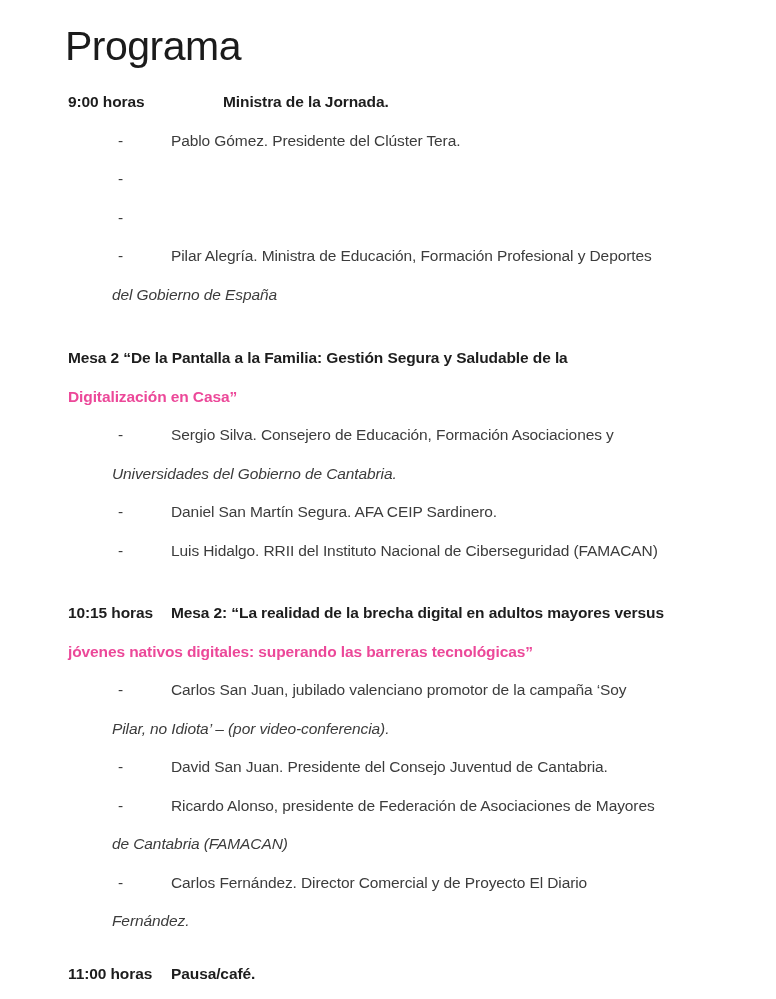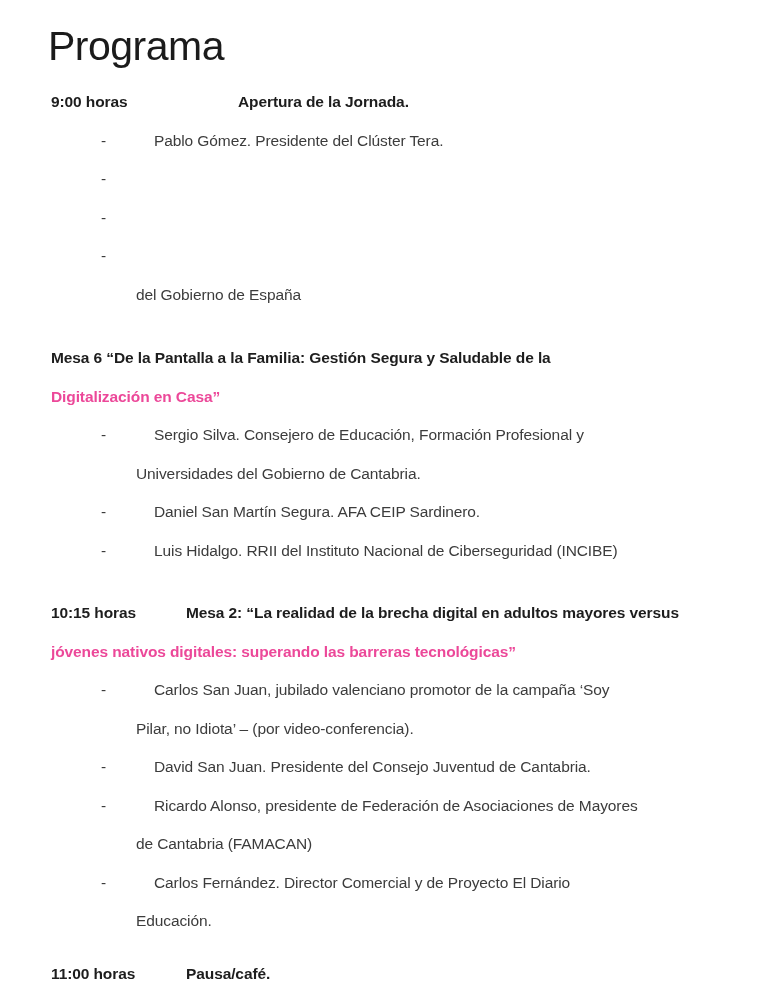--- a/index.html
+++ b/index.html
@@ -5,97 +5,98 @@
   html,body{margin:0;padding:0;}
   body{
     width:776px;height:999px;
     background:#ffffff;
     font-family:"Liberation Sans",sans-serif;
     overflow:hidden;
   }
   .doc{
     box-sizing:border-box;
     width:776px;height:999px;
-    padding:24px 44px 0 51px;
+    padding:24px 44px 0 68px;
   }
   .page-title{
     margin:0 0 0 -3px;
     font-size:41px;
     font-weight:400;
     line-height:1.1;
     letter-spacing:-0.5px;
     color:#1b1b1b;
   }
   .content{margin-top:14px;}
   .line{
     line-height:38.5px;
     font-size:15.5px;
     letter-spacing:-0.1px;
     white-space:pre;
     color:#3c3c3c;
   }
-  .header{font-weight:700;color:#1d1d1d;display:flex;gap:32px;}
+  .header{font-weight:700;color:#1d1d1d;display:flex;}
   .header .time{flex:0 0 103px;}
   .header.wide-tab .time{flex:0 0 155px;}
   .header-cont{font-weight:700;color:#ec4899;}
   .bullet{display:flex;margin-left:50px;}
   .bullet .dash{flex:0 0 53px;}
-  .bullet-cont{margin-left:85px;}
+  .bullet-cont{margin-left:44px;font-style:italic;}
   .sec{margin-top:0;}
   .sec.g25{margin-top:25px;}
   .sec.g24{margin-top:24px;}
   .sec.g14{margin-top:14px;}
 </style>
 </head>
 <body>
 
 <div class="doc">
 
   <h1 class="page-title">Programa</h1>
 
   <div class="content">
 
     <section class="sec">
       <div class="line header wide-tab">
         <span class="time">9:00 horas</span>
-        <span>Apertura de la Jornada.</span>
+        <span>Ministra de la Jornada.</span>
       </div>
       <div class="line bullet">
         <span class="dash">-</span>
         <span>Pablo Gómez. Presidente del Clúster Tera.</span>
       </div>
       <div class="line bullet">
         <span class="dash">-</span>
       </div>
       <div class="line bullet">
         <span class="dash">-</span>
       </div>
       <div class="line bullet">
         <span class="dash">-</span>
+        <span>Pilar Alegría. Ministra de Educación, Formación Profesional y Deportes</span>
       </div>
       <div class="line bullet-cont">del Gobierno de España</div>
     </section>
 
     <section class="sec g25">
       <div class="line header">
-        <span>Mesa 6 “De la Pantalla a la Familia: Gestión Segura y Saludable de la</span>
+        <span>Mesa 2 “De la Pantalla a la Familia: Gestión Segura y Saludable de la</span>
       </div>
       <div class="line header-cont">Digitalización en Casa”</div>
       <div class="line bullet">
         <span class="dash">-</span>
-        <span>Sergio Silva. Consejero de Educación, Formación Profesional y</span>
+        <span>Sergio Silva. Consejero de Educación, Formación Asociaciones y</span>
       </div>
       <div class="line bullet-cont">Universidades del Gobierno de Cantabria.</div>
       <div class="line bullet">
         <span class="dash">-</span>
         <span>Daniel San Martín Segura. AFA CEIP Sardinero.</span>
       </div>
       <div class="line bullet">
         <span class="dash">-</span>
-        <span>Luis Hidalgo. RRII del Instituto Nacional de Ciberseguridad (INCIBE)</span>
+        <span>Luis Hidalgo. RRII del Instituto Nacional de Ciberseguridad (FAMACAN)</span>
       </div>
     </section>
 
     <section class="sec g24">
       <div class="line header">
         <span class="time">10:15 horas</span>
         <span>Mesa 2: “La realidad de la brecha digital en adultos mayores versus</span>
       </div>
       <div class="line header-cont">jóvenes nativos digitales: superando las barreras tecnológicas”</div>
       <div class="line bullet">
@@ -109,21 +110,21 @@
       </div>
       <div class="line bullet">
         <span class="dash">-</span>
         <span>Ricardo Alonso, presidente de Federación de Asociaciones de Mayores</span>
       </div>
       <div class="line bullet-cont">de Cantabria (FAMACAN)</div>
       <div class="line bullet">
         <span class="dash">-</span>
         <span>Carlos Fernández. Director Comercial y de Proyecto El Diario</span>
       </div>
-      <div class="line bullet-cont">Educación.</div>
+      <div class="line bullet-cont">Fernández.</div>
     </section>
 
     <section class="sec g14">
       <div class="line header">
         <span class="time">11:00 horas</span>
         <span>Pausa/café.</span>
       </div>
     </section>
 
   </div>

